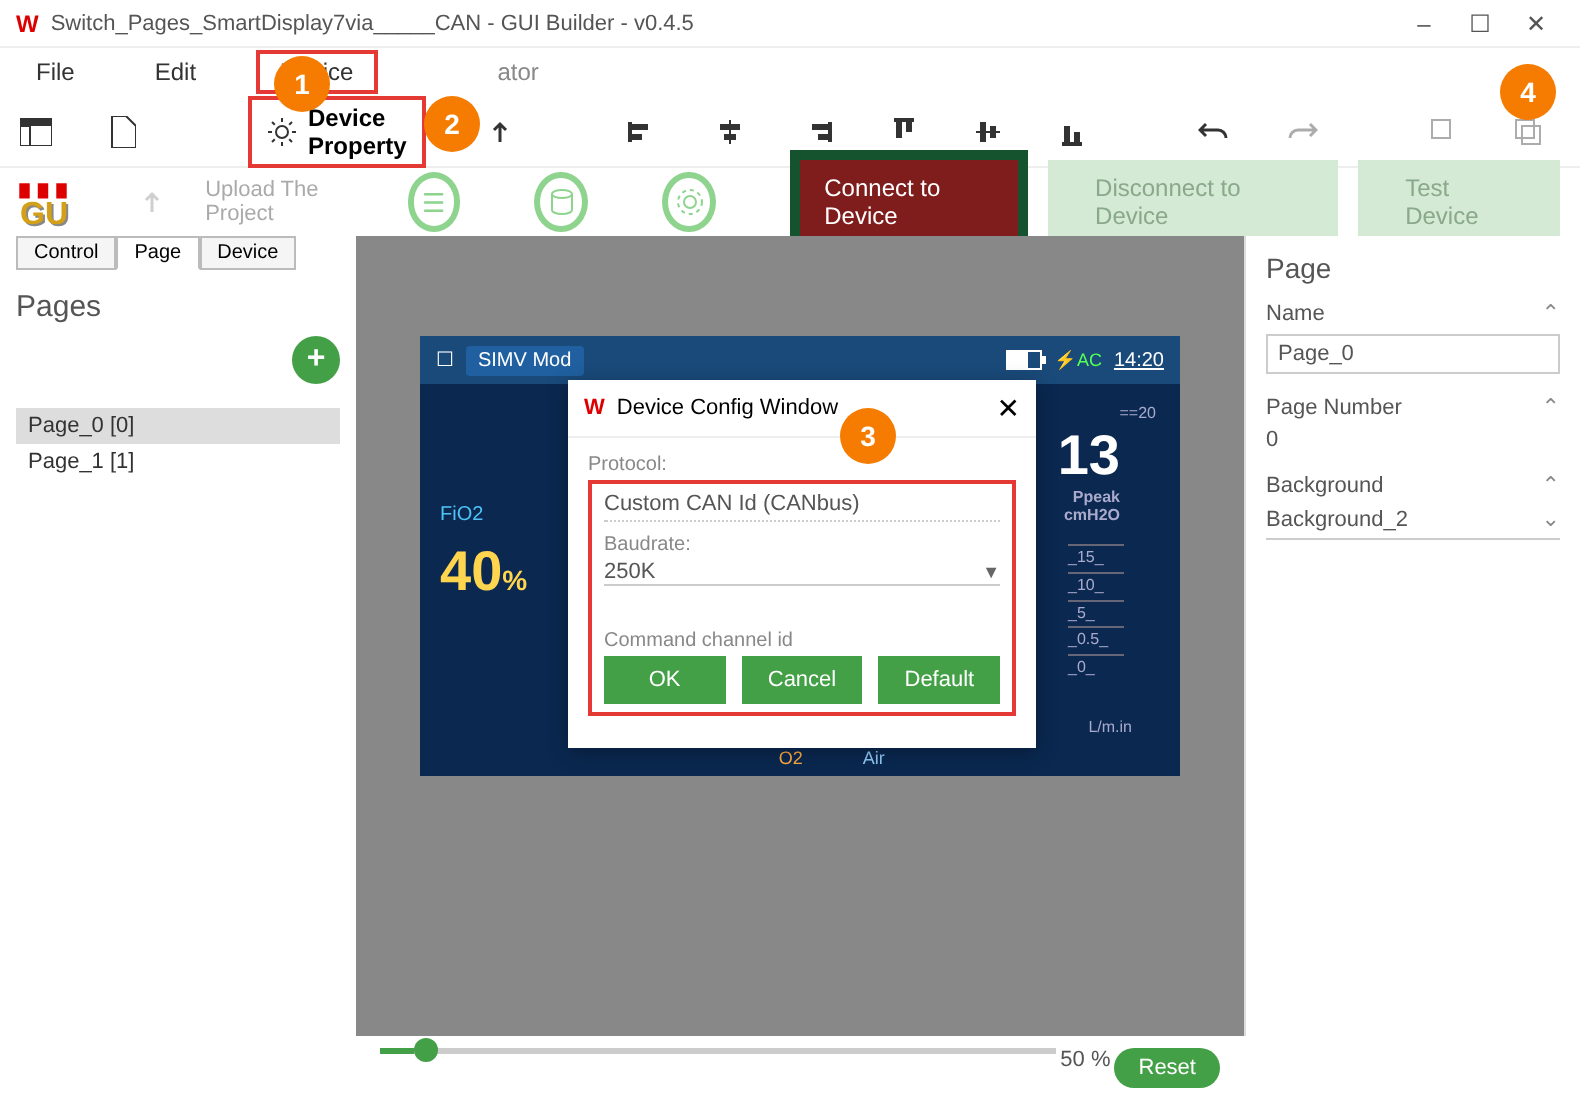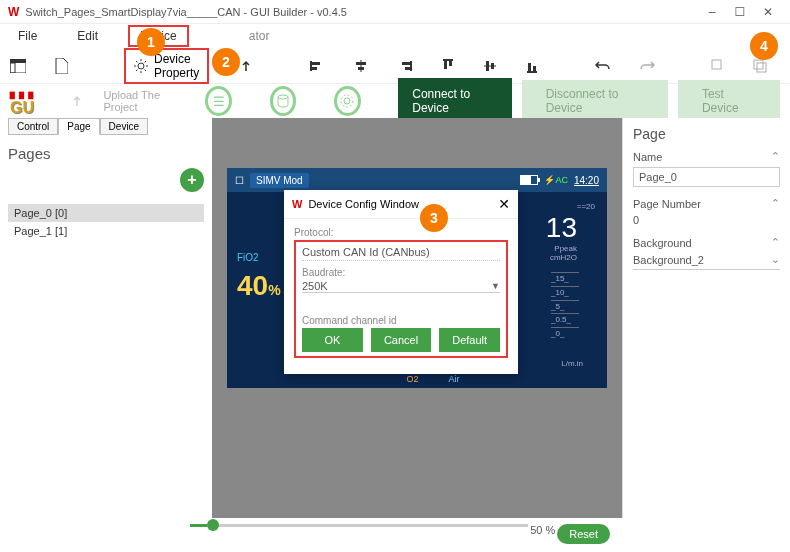--- a/index.html
+++ b/index.html
@@ -4,35 +4,35 @@
 <style>
   * { box-sizing: border-box; margin: 0; padding: 0; font-family: Arial, sans-serif; }
   body { width: 790px; height: 552px; background: #fff; position: relative; overflow: hidden; font-size: 12px; }
   .titlebar { height: 24px; display: flex; align-items: center; padding: 0 8px; border-bottom: 1px solid #eee; }
   .titlebar .appicon { color: #d00; font-weight: bold; margin-right: 6px; font-size: 12px; }
   .titlebar .title { flex: 1; color: #555; font-size: 11px; }
   .titlebar .winbtn { width: 28px; height: 20px; display: flex; align-items: center; justify-content: center; color: #555; font-size: 12px; }
   .menubar { height: 24px; display: flex; align-items: center; padding: 0 8px; gap: 20px; }
   .menubar .menuitem { padding: 3px 10px; color: #333; cursor: pointer; }
   .menubar .device-item { border: 2px solid #e53935; padding: 2px 10px; }
-  .toolbar { height: 36px; display: flex; align-items: center; padding: 0 10px; gap: 28px; border-bottom: 1px solid #eee; }
+  .toolbar { height: 36px; display: flex; align-items: center; padding: 0 10px; gap: 28px; border-bottom: 1px solid #eee; font-weight: bold; }
   .tb-icon { width: 20px; height: 20px; display: flex; align-items: center; justify-content: center; color: #333; }
   .tb-sep { width: 1px; height: 22px; background: #ddd; }
   .device-prop { border: 2px solid #e53935; padding: 2px 8px; display: flex; align-items: center; gap: 6px; }
   .upload-box { border: 2px solid #e53935; padding: 2px; margin-left: auto; margin-right: 2px; }
   .secondbar { height: 34px; display: flex; align-items: center; padding: 0 10px; gap: 10px; }
   .logo { font-weight: bold; }
   .logo .red { color: #d00; }
   .logo .gu { color: #d4a017; text-shadow: 1px 1px 0 #888; font-size: 16px; }
   .upload-txt { color: #aaa; font-size: 11px; margin-left: 8px; }
   .circ-btn { width: 30px; height: 30px; border-radius: 50%; border: 3px solid #8ed48e; display: flex; align-items: center; justify-content: center; color: #8ed48e; font-size: 13px; }
-  .connect-btn { background: #14532d; color: #fff; padding: 7px 12px; border: 2px solid #14532d; font-size: 12px; font-weight: 500; }
+  .connect-btn { background: #7f1d1d; color: #fff; padding: 7px 12px; border: 5px solid #14532d; font-size: 12px; font-weight: 500; }
   .disabled-btn { background: #d4ead4; color: #8aa88a; padding: 7px 24px; font-size: 12px; }
   .main { position: relative; height: 400px; display: flex; }
-  .leftpane { width: 212px; padding: 0 8px; }
+  .leftpane { width: 178px; padding: 0 8px; }
   .tab-row { display: flex; gap: 0; margin-bottom: 4px; }
   .tab { padding: 2px 8px; border: 1px solid #bbb; background: #f5f5f5; font-size: 10px; }
   .tab.active { background: #fff; border-bottom: 1px solid #fff; }
   .pages-h { font-size: 15px; color: #555; margin: 6px 0; }
   .add-btn { width: 24px; height: 24px; border-radius: 50%; background: #43a047; color: #fff; display: flex; align-items: center; justify-content: center; font-size: 16px; font-weight: bold; margin-left: auto; }
   .page-item { padding: 3px 6px; font-size: 11px; color: #333; }
   .page-item.sel { background: #ddd; }
   .canvas-wrap { flex: 1; background: #888; position: relative; display: flex; align-items: flex-start; justify-content: center; padding-top: 50px; }
   .device-screen { width: 380px; height: 220px; background: #0a2850; position: relative; color: #fff; font-family: Arial; overflow: hidden; }
   .ds-header { height: 24px; background: #1a4a7a; display: flex; align-items: center; padding: 0 8px; font-size: 10px; gap: 6px; }
@@ -40,21 +40,21 @@
   .ds-batt { width: 18px; height: 10px; border: 1px solid #fff; position: relative; margin-left: auto; }
   .ds-batt::after { content:''; position:absolute; right:-3px; top:2px; width:2px; height:4px; background:#fff; }
   .ds-batt .fill { width: 60%; height: 100%; background: #fff; }
   .ds-ac { color: #5f5; font-size: 9px; }
   .ds-time { font-size: 10px; text-decoration: underline; }
   .ds-body { position: relative; height: 196px; }
   .ds-fio2 { position: absolute; left: 10px; top: 60px; color: #4fc3f7; font-size: 10px; }
   .ds-40 { position: absolute; left: 10px; top: 78px; color: #ffd54f; font-size: 28px; font-weight: bold; }
   .ds-40 .pct { font-size: 14px; }
   .ds-5 { position: absolute; left: 86px; top: 70px; color: #4fc3f7; font-size: 28px; font-weight: bold; }
-  .ds-13 { position: absolute; right: 30px; top: 20px; color: #fff; font-size: 28px; font-weight: normal; text-align: right; }
+  .ds-13 { position: absolute; right: 30px; top: 20px; color: #fff; font-size: 28px; font-weight: bold; text-align: right; }
   .ds-13 .sub { font-size: 8px; color: #aac; display:block; }
   .ds-equals { position: absolute; right: 12px; top: 10px; font-size: 8px; color: #aac; }
   .ds-scale { position: absolute; right: 28px; top: 80px; font-size: 8px; color: #aac; text-align: right; line-height: 1.6; }
   .ds-scale div { border-top: 1px solid #667; padding-right: 4px; width: 28px; text-align: left; }
   .ds-umin { position: absolute; right: 24px; bottom: 20px; font-size: 8px; color: #aac; }
   .ds-o2air { position: absolute; bottom: 4px; left: 50%; transform: translateX(-20%); display: flex; gap: 30px; font-size: 9px; }
   .ds-o2 { color: #ffab40; }
   .ds-air { color: #90caf9; }
   .rightpane { width: 168px; background: #fff; padding: 8px 10px; border-left: 1px solid #ddd; }
   .rp-h { font-size: 14px; font-weight: 500; color: #555; margin-bottom: 8px; }

